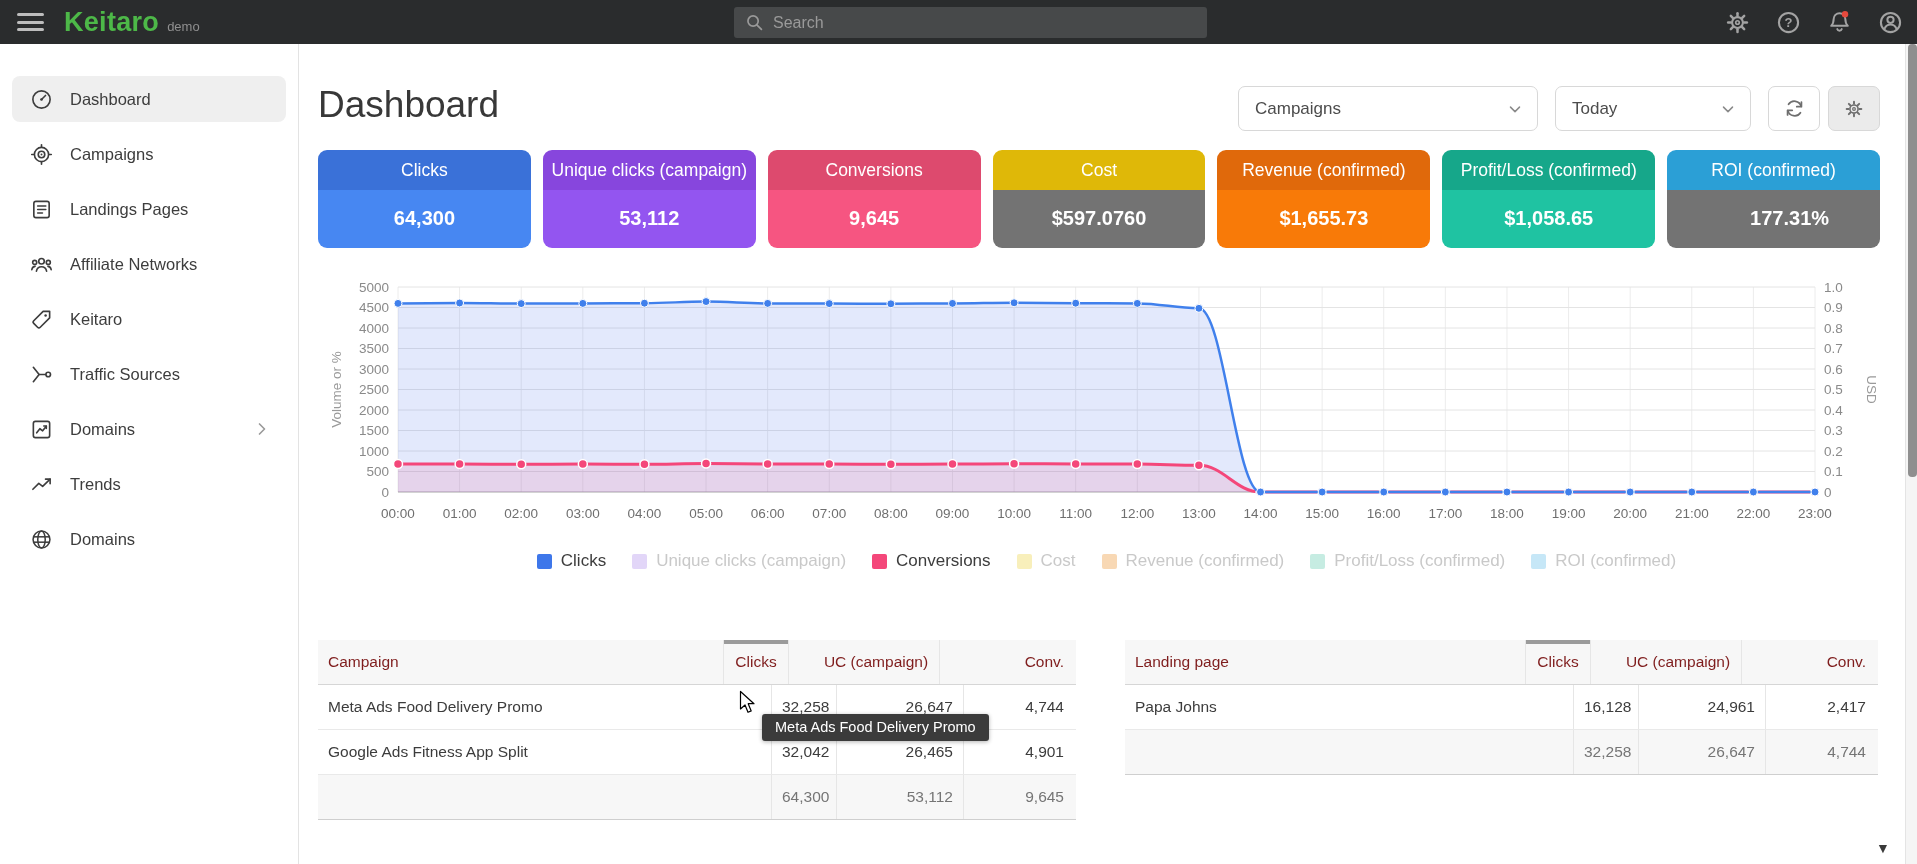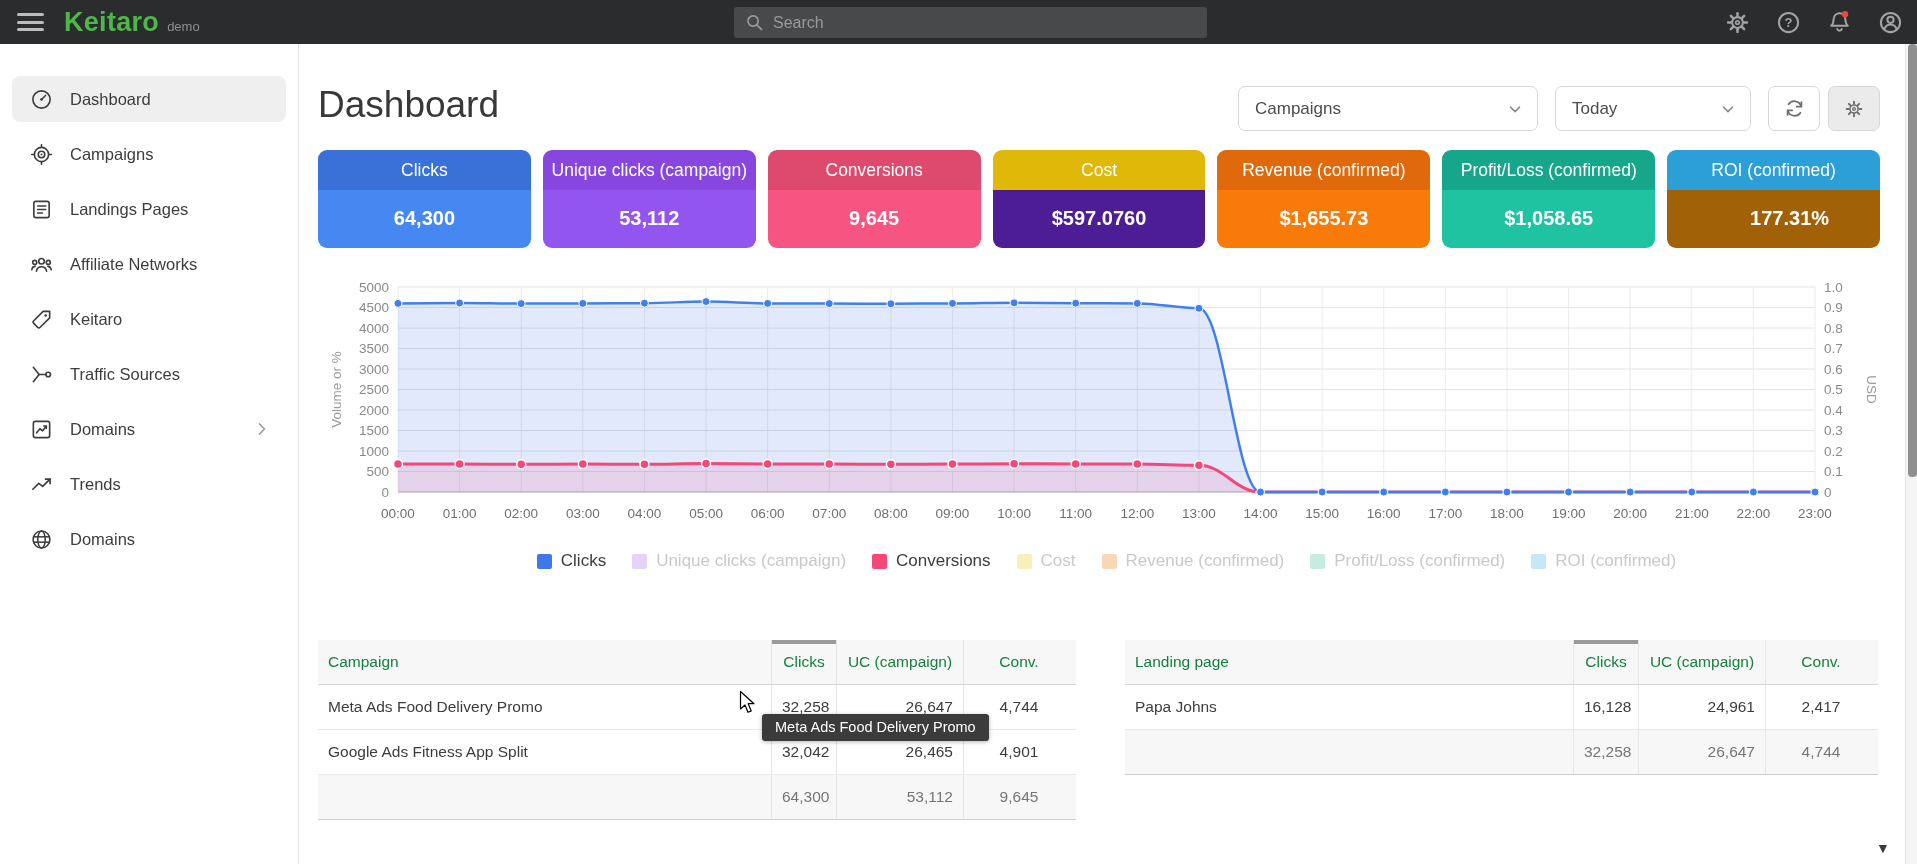--- a/index.html
+++ b/index.html
@@ -49,30 +49,30 @@
   .y-axis-label-right { position:absolute; left:1791px; top:382px; width:160px; text-align:center; color:#9a9a9a; font-size:13.5px; transform:rotate(90deg); white-space:nowrap; }
   .chart-legend { position:absolute; left:398px; top:551px; width:1417px; text-align:center; z-index:2; }
   .legend-item { display:inline-flex; align-items:center; margin:0 13px; cursor:pointer; }
   .legend-swatch { width:15px; height:15px; border-radius:2px; margin-right:9px; }
   .legend-label { font-size:17px; color:#3d3d3d; }
   .legend-item.inactive .legend-label { color:#c9c9c9; }
 
   
   .data-table { position:absolute; top:640px; background:#fff; font-size:15.5px; z-index:3; }
   .t-row { display:flex; align-items:stretch; }
-  .t-head { background:#f7f7f7; border-bottom:1px solid #d6d6d6; color:#15803d; }
+  .t-head { background:#f7f7f7; border-bottom:1px solid #d6d6d6; color:#7f1d1d;gap:24px; }
   .t-body-row { background:#fff; border-bottom:1px solid #e9e9e9; color:#3c3c3c; cursor:pointer; }
   .t-foot { background:#f7f7f7; border-bottom:1px solid #cfcfcf; color:#757575; }
   .t-cell { padding:13px 10px; overflow:hidden; white-space:nowrap; }
   .t-name { flex:1; text-align:left; }
   .t-clicks { width:66px; text-align:left; border-left:1px solid #e6e6e6; border-right:1px solid #e6e6e6; position:relative; }
   .t-head .t-clicks { text-align:center; padding-left:4px; padding-right:4px; }
   .t-uc { width:127px; text-align:right; border-right:1px solid #e6e6e6; }
   .t-head .t-uc { text-align:center; }
-  .t-conv { width:112px; text-align:center; padding-right:12px; }
+  .t-conv { width:112px; text-align:right; padding-right:12px; }
   .sort-bar { position:absolute; left:-1px; top:0; width:calc(100% + 2px); height:4px; background:#9b9b9b; }
 
   
   .tooltip { position:absolute; left:762px; top:714px; height:27px; line-height:27px; background:#3b3b3b; color:#fff; font-size:14.5px; padding:0 13px; border-radius:3px; z-index:35; box-shadow:0 1px 4px rgba(0,0,0,.3); white-space:nowrap; }
   .cursor { position:absolute; left:739px; top:690px; z-index:40; pointer-events:none; }
 
   
   .scroll-track { position:absolute; right:0; top:44px; width:12px; height:820px; background:#f5f5f5; border-left:1px solid #e4e4e4; z-index:25; }
   .scroll-thumb { position:absolute; left:1.5px; top:0; width:9px; height:433px; background:#8f8f8f; border-radius:4px; }
   .scroll-down-hint { position:absolute; left:1876px; top:840px; color:#3a3a3a; font-size:14px; z-index:26; }
@@ -293,33 +293,33 @@
     <div class="card">
         <div class="c-head" style="background: rgb(135, 70, 221);">Unique clicks (campaign)</div>
         <div class="c-val" style="background: rgb(147, 85, 240);">53,112</div>
       </div>
     <div class="card">
         <div class="c-head" style="background: rgb(221, 74, 110);">Conversions</div>
         <div class="c-val" style="background: rgb(246, 85, 129);">9,645</div>
       </div>
     <div class="card">
         <div class="c-head" style="background: rgb(223, 184, 8);">Cost</div>
-        <div class="c-val" style="background: #4c1d95;">$597.0760</div>
+        <div class="c-val" style="background: #737373;">$597.0760</div>
       </div>
     <div class="card">
         <div class="c-head" style="background: rgb(224, 105, 11);">Revenue (confirmed)</div>
         <div class="c-val" style="background: rgb(248, 122, 8);">$1,655.73</div>
       </div>
     <div class="card">
         <div class="c-head" style="background: rgb(22, 167, 138);">Profit/Loss (confirmed)</div>
         <div class="c-val" style="background: rgb(31, 195, 162);">$1,058.65</div>
       </div>
     <div class="card">
         <div class="c-head" style="background: rgb(43, 159, 214);">ROI (confirmed)</div>
-        <div class="c-val" style="background: #a16207; padding-left: 32px;">177.31%</div>
+        <div class="c-val" style="background: #737373; padding-left: 32px;">177.31%</div>
       </div>
   </div>
 
   <svg id="chart-svg" width="1917" height="620">
       <line x1="398" y1="287" x2="398" y2="492" stroke="#ececec" stroke-width="1"></line>
       <line x1="459.60869565217394" y1="287" x2="459.60869565217394" y2="492" stroke="#ececec" stroke-width="1"></line>
       <line x1="521.2173913043479" y1="287" x2="521.2173913043479" y2="492" stroke="#ececec" stroke-width="1"></line>
       <line x1="582.8260869565217" y1="287" x2="582.8260869565217" y2="492" stroke="#ececec" stroke-width="1"></line>
       <line x1="644.4347826086956" y1="287" x2="644.4347826086956" y2="492" stroke="#ececec" stroke-width="1"></line>
       <line x1="706.0434782608695" y1="287" x2="706.0434782608695" y2="492" stroke="#ececec" stroke-width="1"></line>

